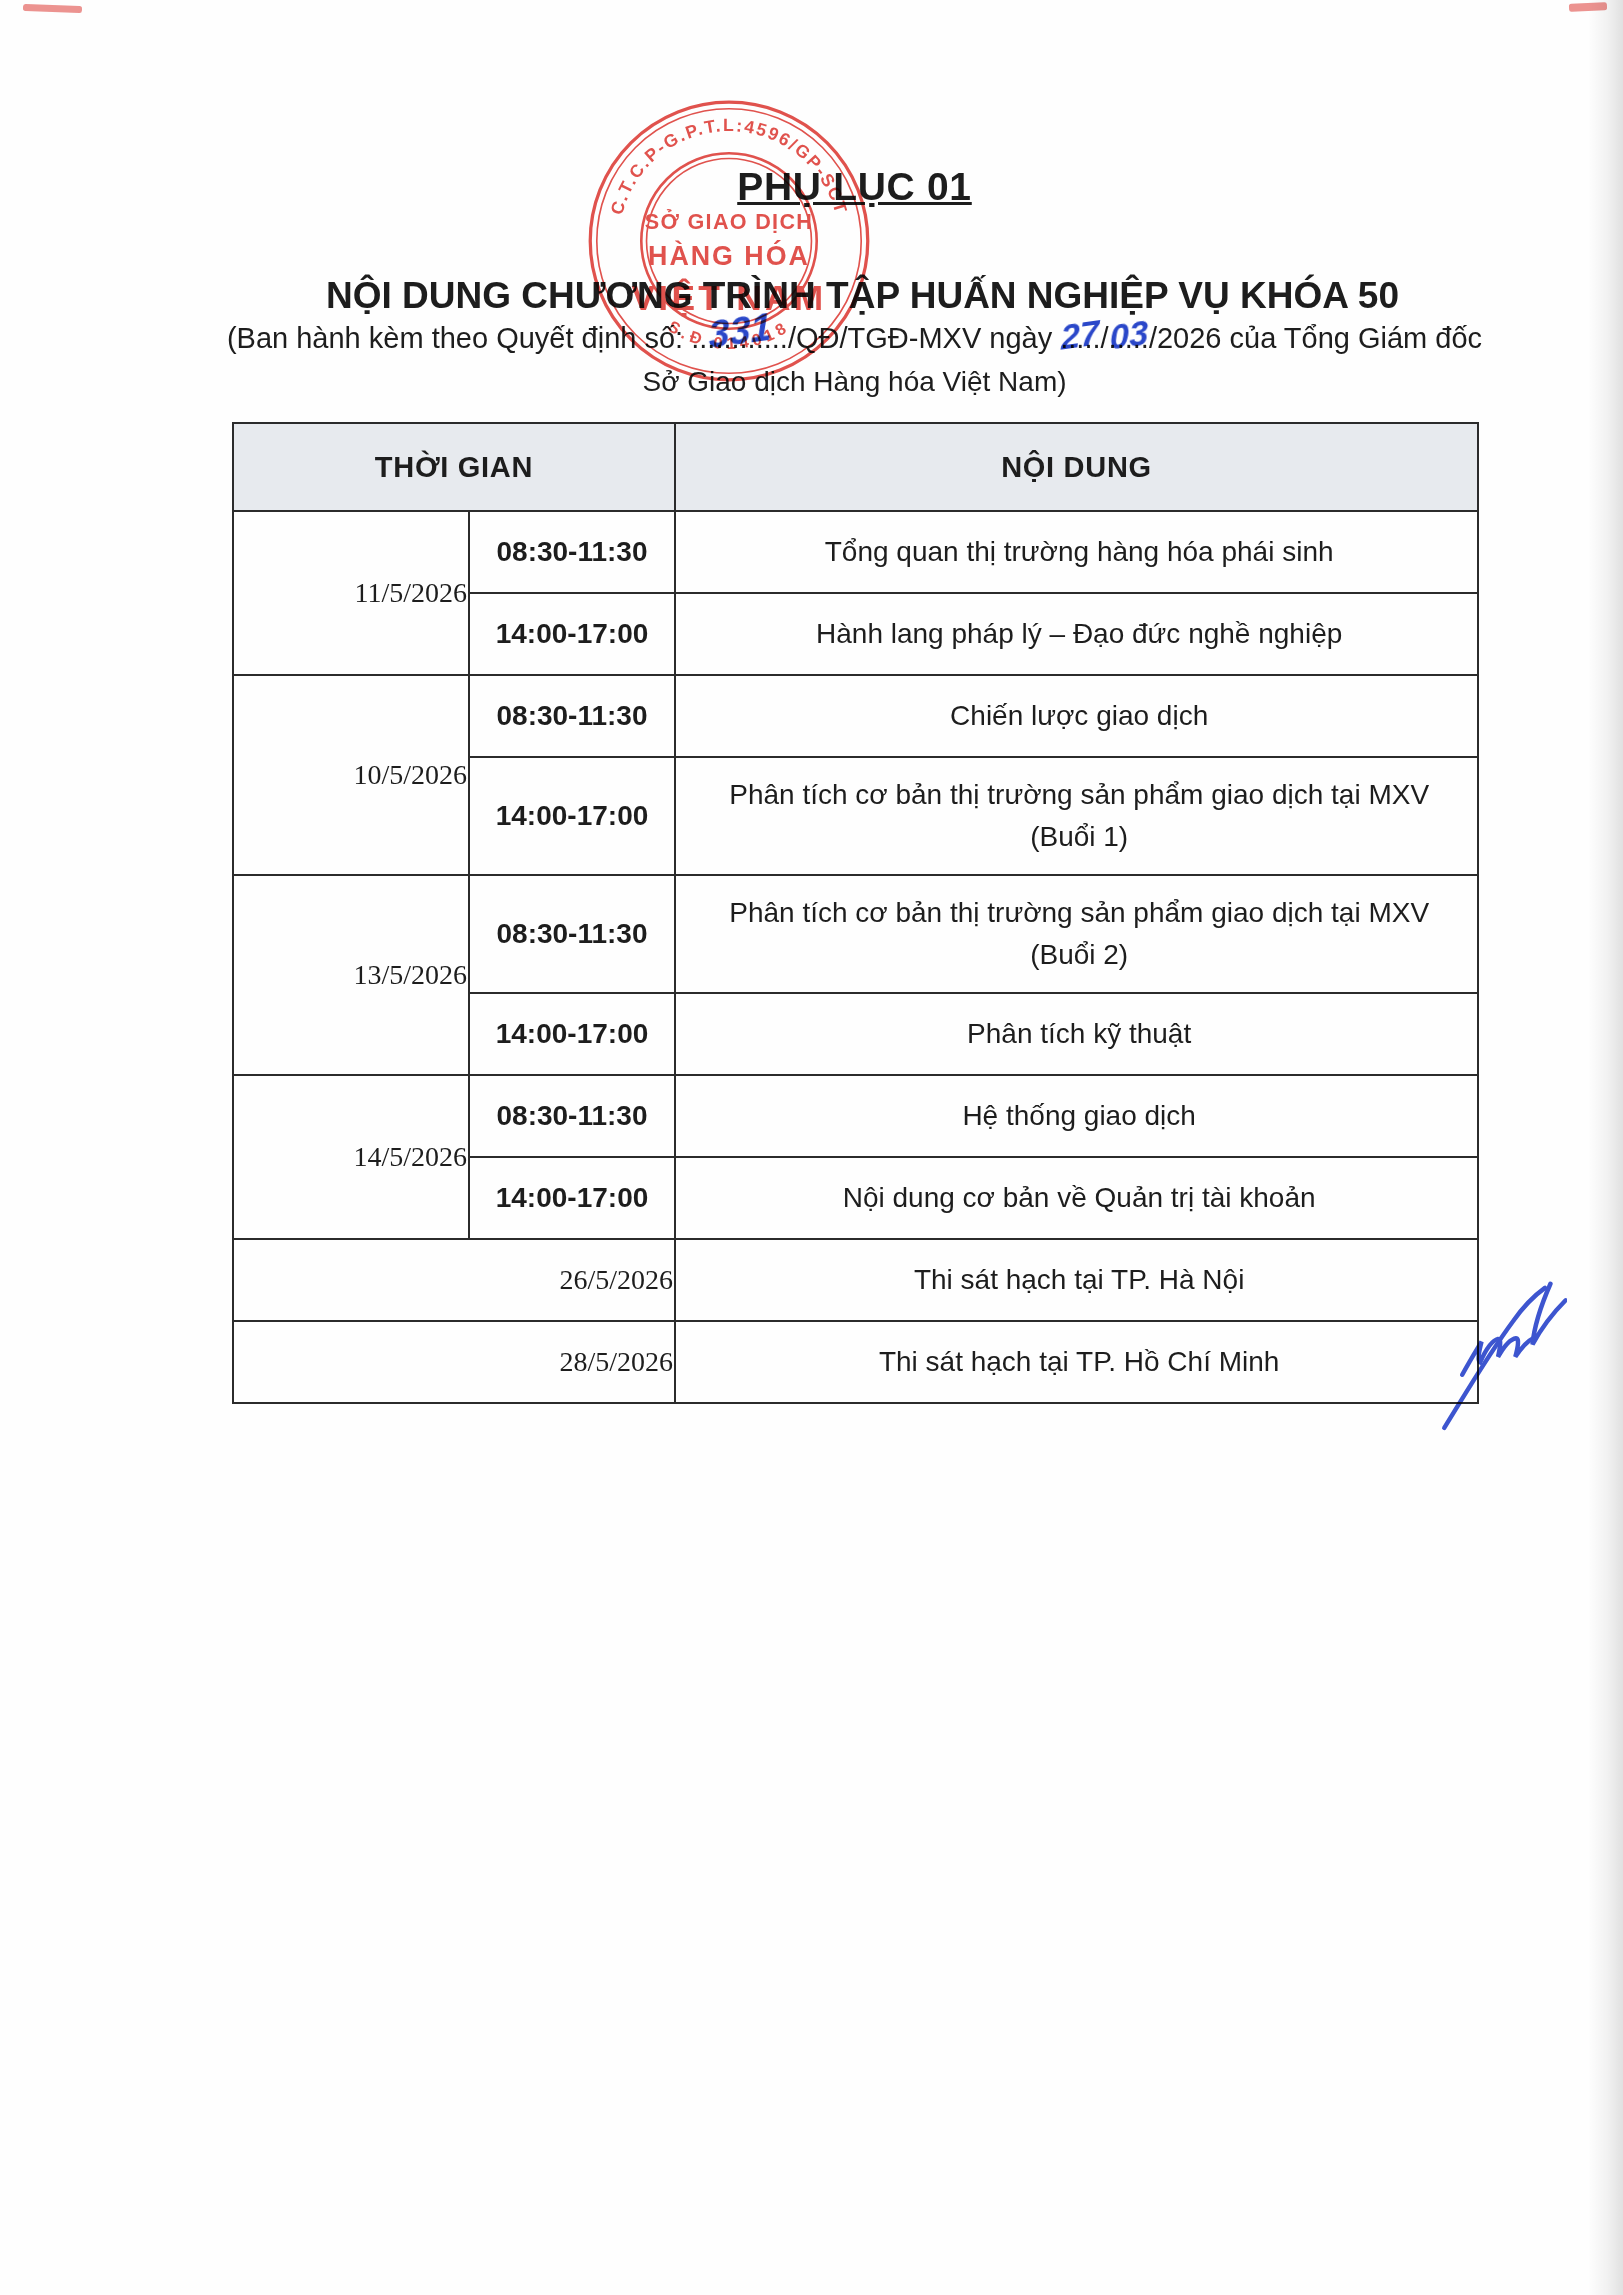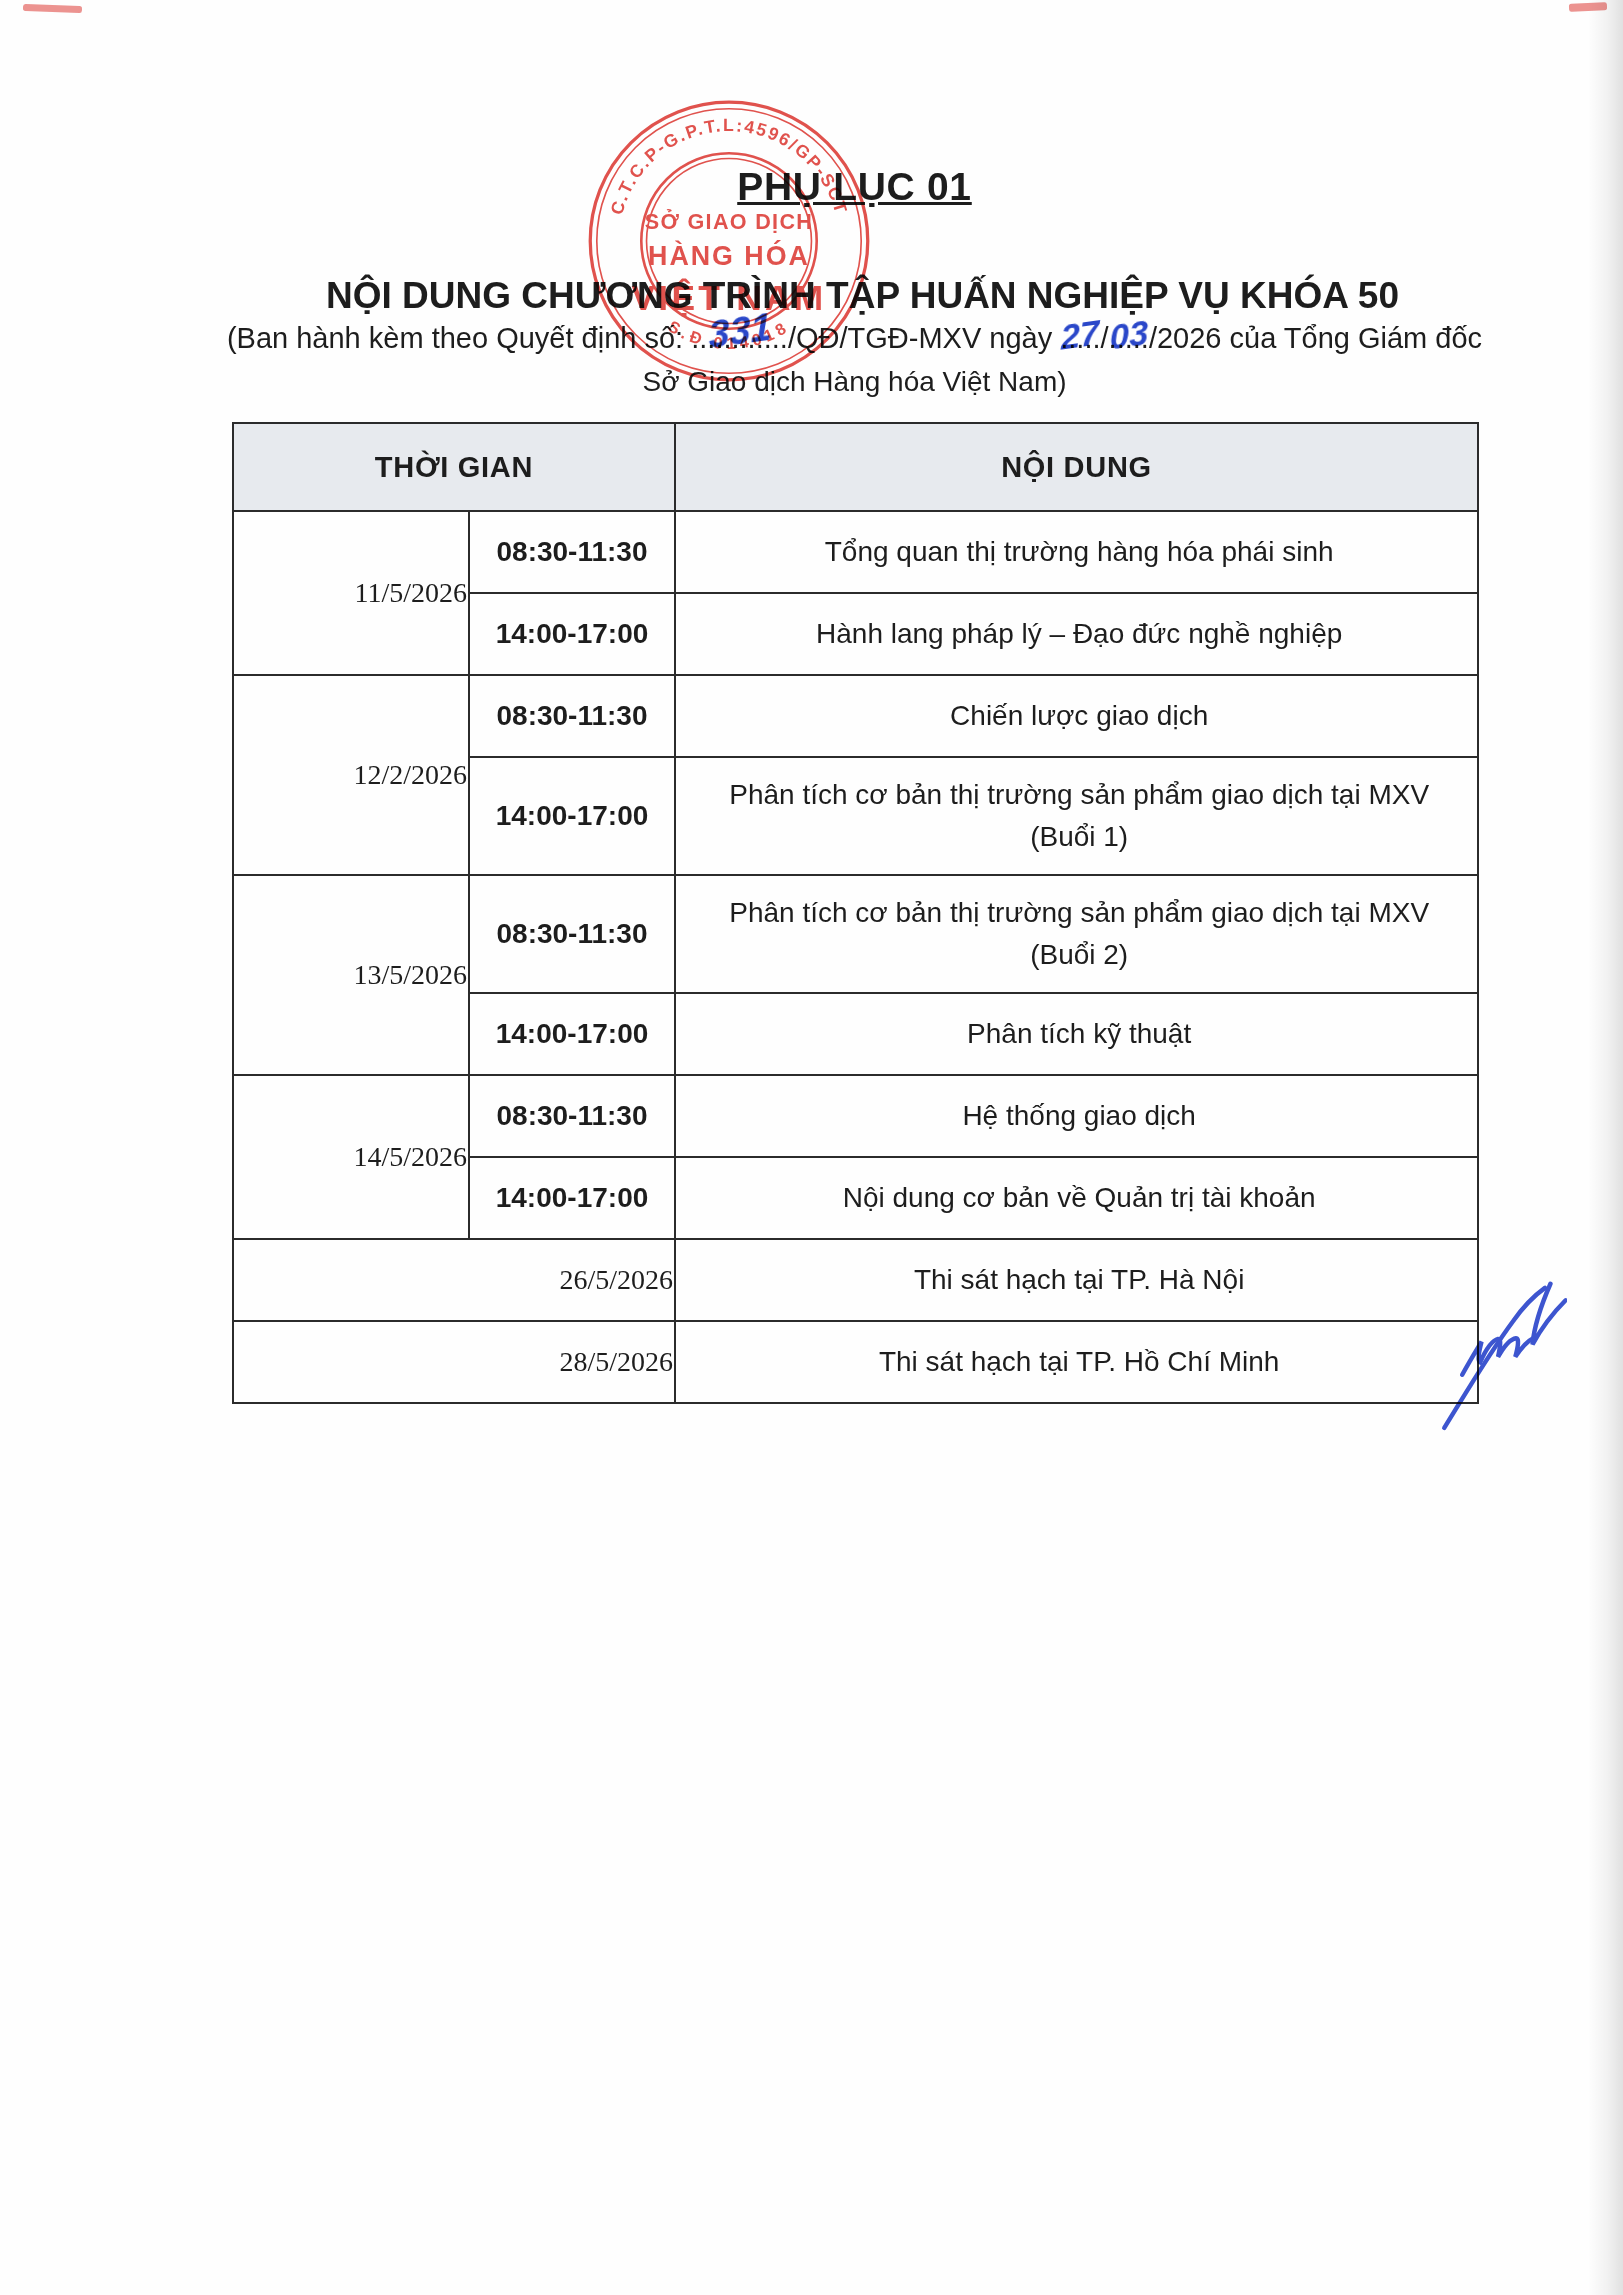--- a/index.html
+++ b/index.html
@@ -135,21 +135,21 @@
       <tr class="row-s">
         <td class="date-cell" rowspan="2">11/5/2026</td>
         <td class="time-cell">08:30-11:30</td>
         <td class="content-cell">Tổng quan thị trường hàng hóa phái sinh</td>
       </tr>
       <tr class="row-s">
         <td class="time-cell">14:00-17:00</td>
         <td class="content-cell">Hành lang pháp lý – Đạo đức nghề nghiệp</td>
       </tr>
       <tr class="row-s">
-        <td class="date-cell" rowspan="2">12/2/2026</td>
+        <td class="date-cell" rowspan="2">10/5/2026</td>
         <td class="time-cell">08:30-11:30</td>
         <td class="content-cell">Chiến lược giao dịch</td>
       </tr>
       <tr class="row-t">
         <td class="time-cell">14:00-17:00</td>
         <td class="content-cell">Phân tích cơ bản thị trường sản phẩm giao dịch tại MXV
 (Buổi 1)</td>
       </tr>
       <tr class="row-t">
         <td class="date-cell" rowspan="2">13/5/2026</td>

